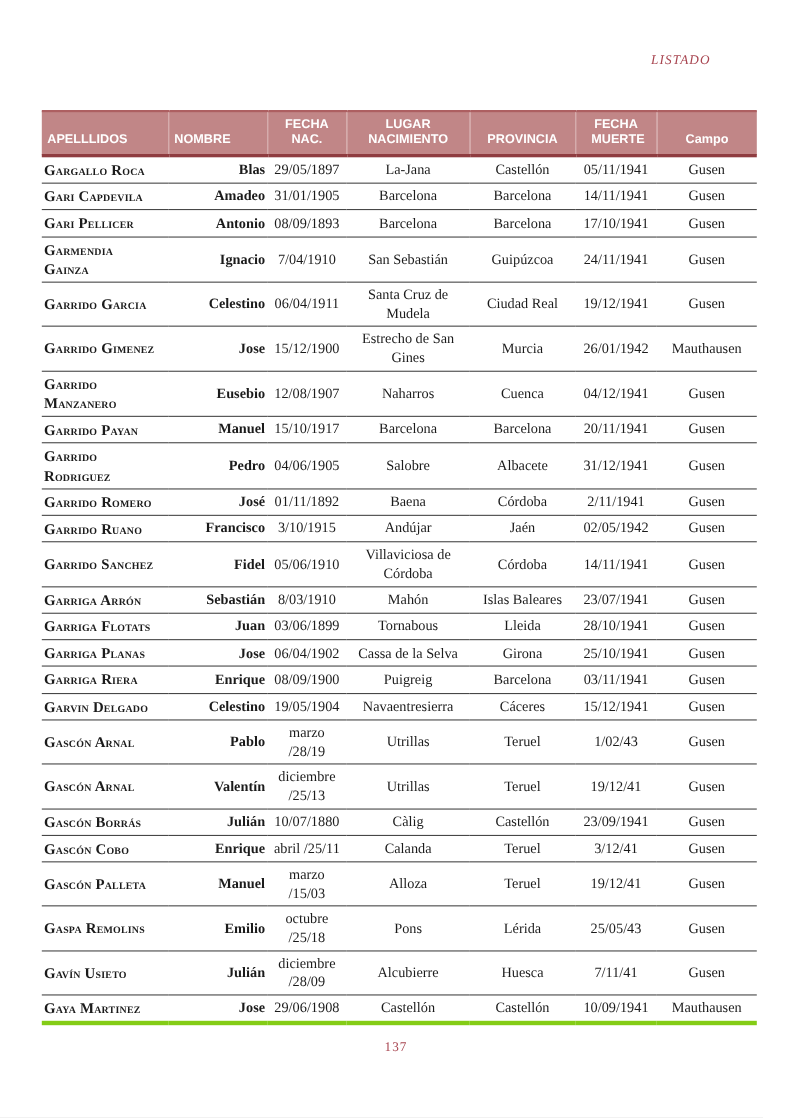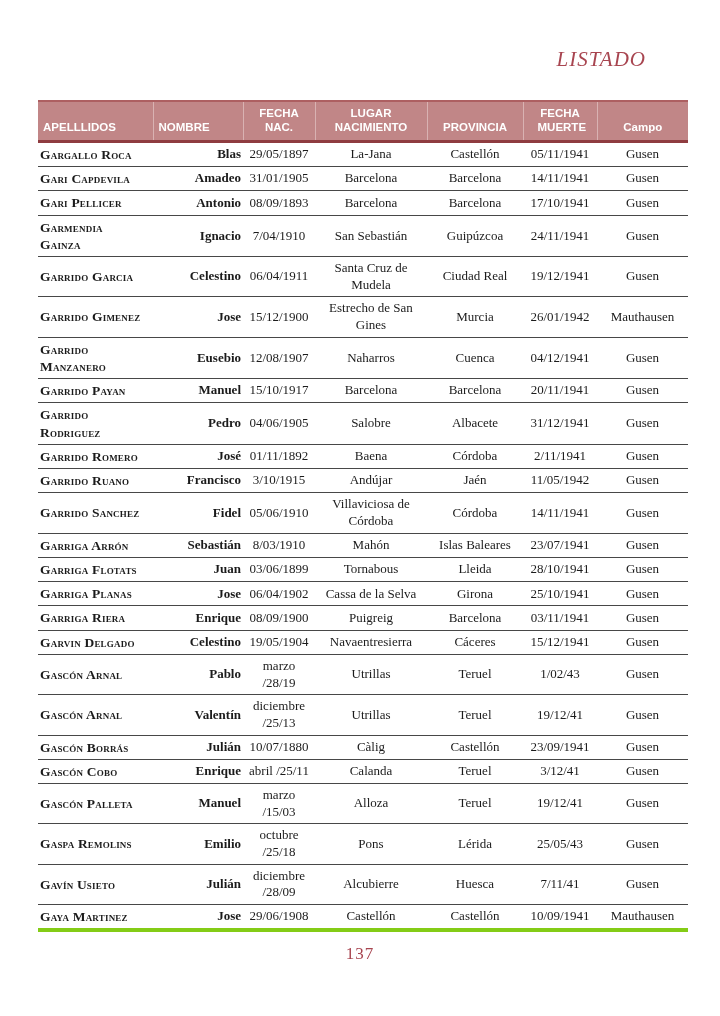--- a/index.html
+++ b/index.html
@@ -10,21 +10,21 @@
     margin: 0 auto;
     background: #ffffff;
     font-family: "Liberation Serif", serif;
     overflow: hidden;
   }
   .listado {
     position: absolute;
     top: 47px;
     right: 74px;
     font-style: italic;
-    font-size: 21px;
+    font-size: 12px;
     letter-spacing: 1px;
     color: #a84550;
   }
   table.deportees {
     position: absolute;
     left: 38px;
     top: 100px;
     width: 650px;
     border-collapse: collapse;
     table-layout: fixed;
@@ -69,21 +69,21 @@
     text-align: right;
     font-weight: bold;
   }
   tbody tr:last-child td { border-bottom: 4px solid #84cc16; }
   .pagenum {
     position: absolute;
     top: 944px;
     left: 0;
     width: 100%;
     text-align: center;
-    font-size: 17px;
+    font-size: 12px;
     letter-spacing: 1px;
     color: #a84550;
   }
 </style>
 </head>
 <body>
 
 <div class="page">
 
   <div class="listado">LISTADO</div>
@@ -205,21 +205,21 @@
           <td class="col-provincia">Córdoba</td>
           <td class="col-fecha_muerte">2/11/1941</td>
           <td class="col-campo">Gusen</td>
         </tr>
         <tr>
           <td class="col-apellidos">Garrido Ruano</td>
           <td class="col-nombre">Francisco</td>
           <td class="col-fecha_nac">3/10/1915</td>
           <td class="col-lugar">Andújar</td>
           <td class="col-provincia">Jaén</td>
-          <td class="col-fecha_muerte">11/05/1942</td>
+          <td class="col-fecha_muerte">02/05/1942</td>
           <td class="col-campo">Gusen</td>
         </tr>
         <tr>
           <td class="col-apellidos">Garrido Sanchez</td>
           <td class="col-nombre">Fidel</td>
           <td class="col-fecha_nac">05/06/1910</td>
           <td class="col-lugar">Villaviciosa de Córdoba</td>
           <td class="col-provincia">Córdoba</td>
           <td class="col-fecha_muerte">14/11/1941</td>
           <td class="col-campo">Gusen</td>

